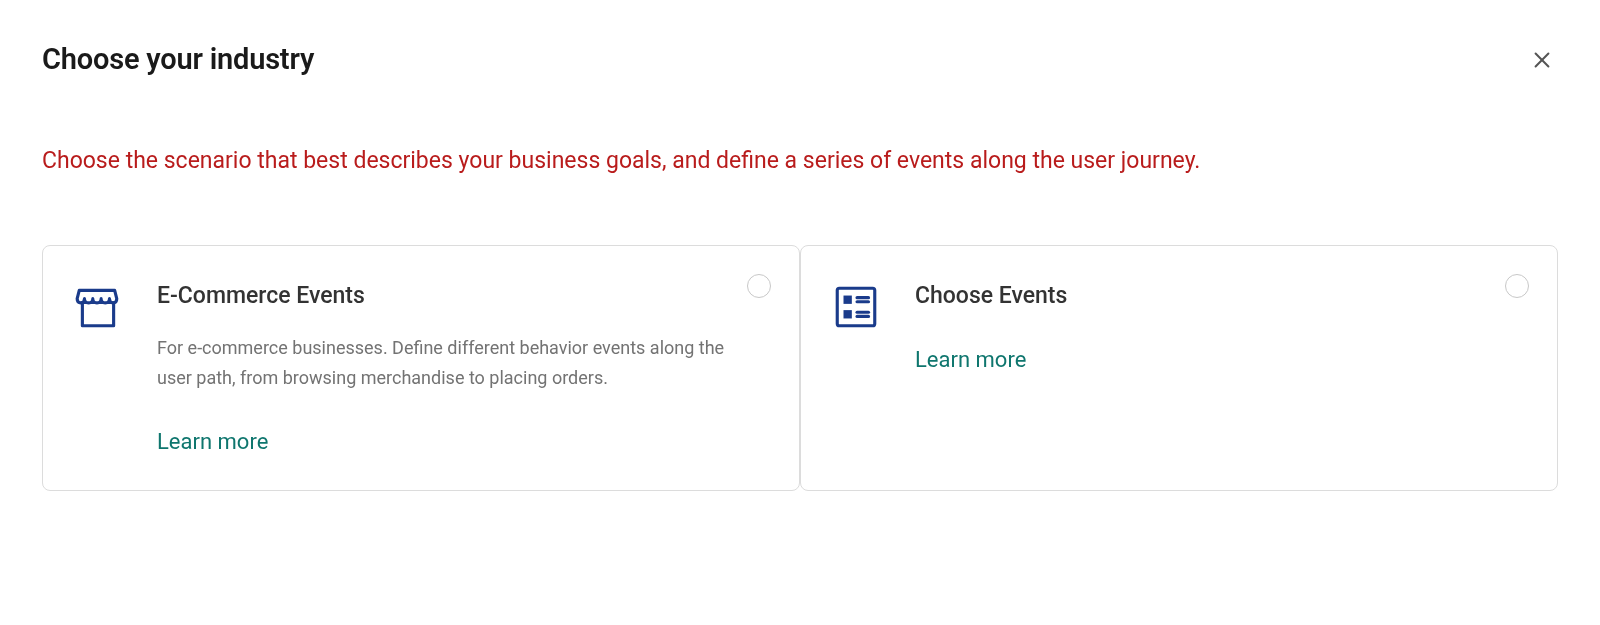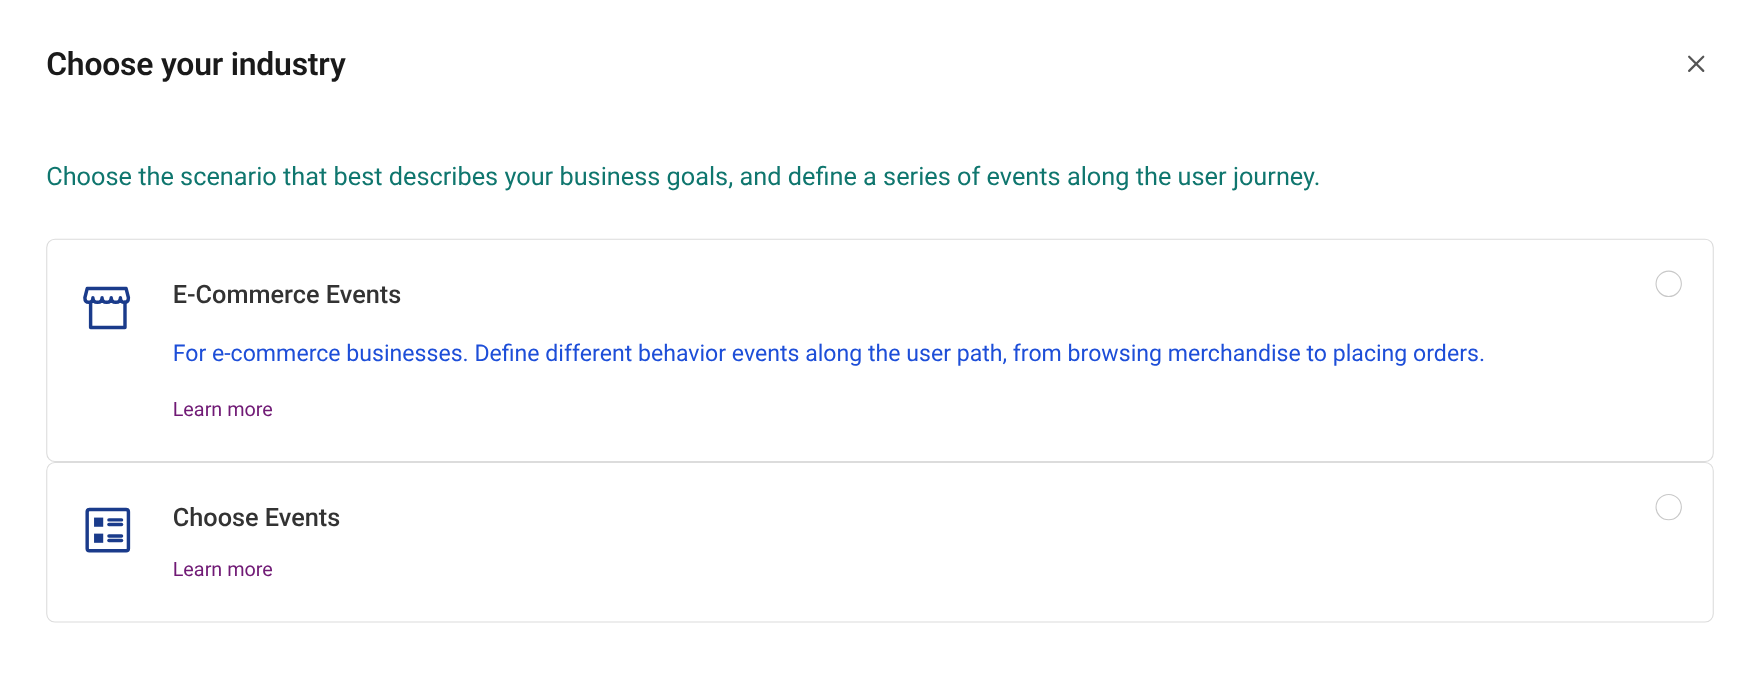--- a/index.html
+++ b/index.html
@@ -11,21 +11,21 @@
     font-family: -apple-system, BlinkMacSystemFont, "Segoe UI", Roboto, Helvetica, Arial, sans-serif;
     background: #ffffff;
     width: 1600px;
     height: 625px;
     padding: 42px 42px 0 42px;
     color: #1a1a1a;
   }
   .header-row {
     display: flex;
     justify-content: space-between;
-    align-items: flex-start;
+    align-items: flex-end;
     margin-bottom: 68px;
   }
   .title {
     font-size: 29px;
     font-weight: 600;
     color: #1a1a1a;
     letter-spacing: -0.2px;
   }
   .close-btn {
     width: 32px;
@@ -35,28 +35,27 @@
     justify-content: center;
     cursor: pointer;
     color: #555;
   }
   .close-btn svg {
     width: 22px;
     height: 22px;
   }
   .subtitle {
     font-size: 23px;
-    color: #0f766e;
+    color: #b91c1c;
     font-weight: 400;
-    margin-bottom: 40px;
+    margin-bottom: 68px;
     line-height: 1.45;
   }
   .cards {
     display: flex;
-    flex-direction: column;
   }
   .card {
     flex: 1;
     border: 1px solid #dcdcdc;
     border-radius: 8px;
     padding: 30px 32px 36px 30px;
     position: relative;
     cursor: pointer;
   }
   .card-inner {
@@ -80,33 +79,34 @@
     padding-right: 40px;
   }
   .card-title {
     font-size: 23px;
     font-weight: 500;
     color: #333;
     margin-bottom: 24px;
     margin-top: 6px;
   }
   .card-desc {
-    font-size: 21px;
-    color: #1d4ed8;
+    font-size: 18px;
+    color: #737373;
     line-height: 1.65;
     font-weight: 400;
     margin-bottom: 22px;
   }
   .learn-more {
-    font-size: 18px;
-    color: #701a75;
+    font-size: 22px;
+    color: #0f766e;
     text-decoration: none;
     font-weight: 400;
     cursor: pointer;
     display: inline-block;
+    margin-top: 14px;
   }
   .radio {
     position: absolute;
     top: 28px;
     right: 28px;
     width: 24px;
     height: 24px;
     border: 1px solid #c8c8c8;
     border-radius: 50%;
     background: #fff;

